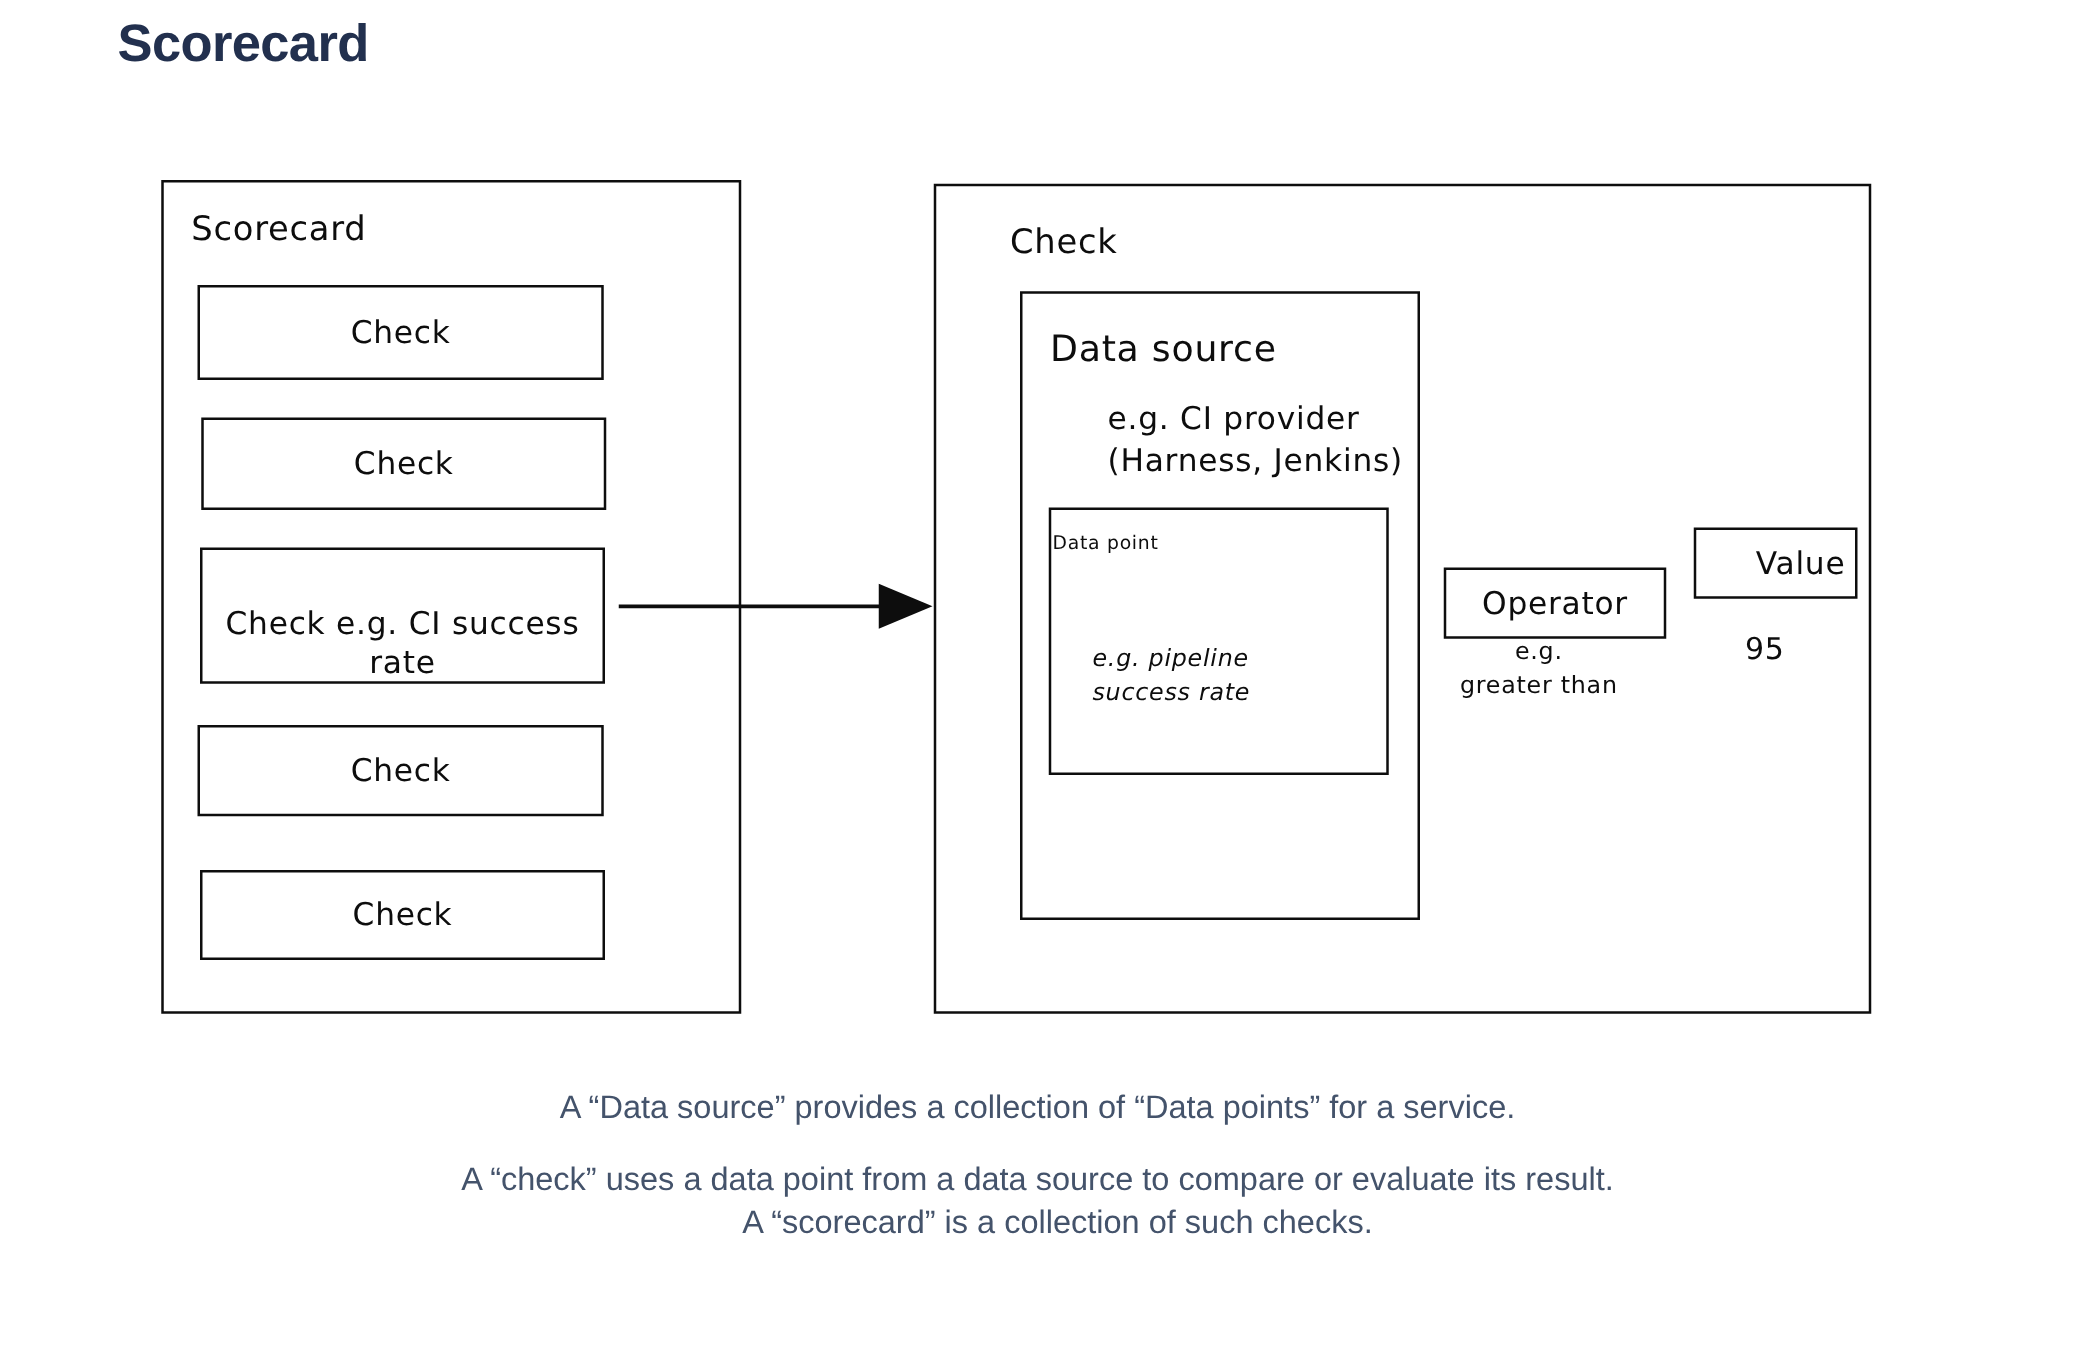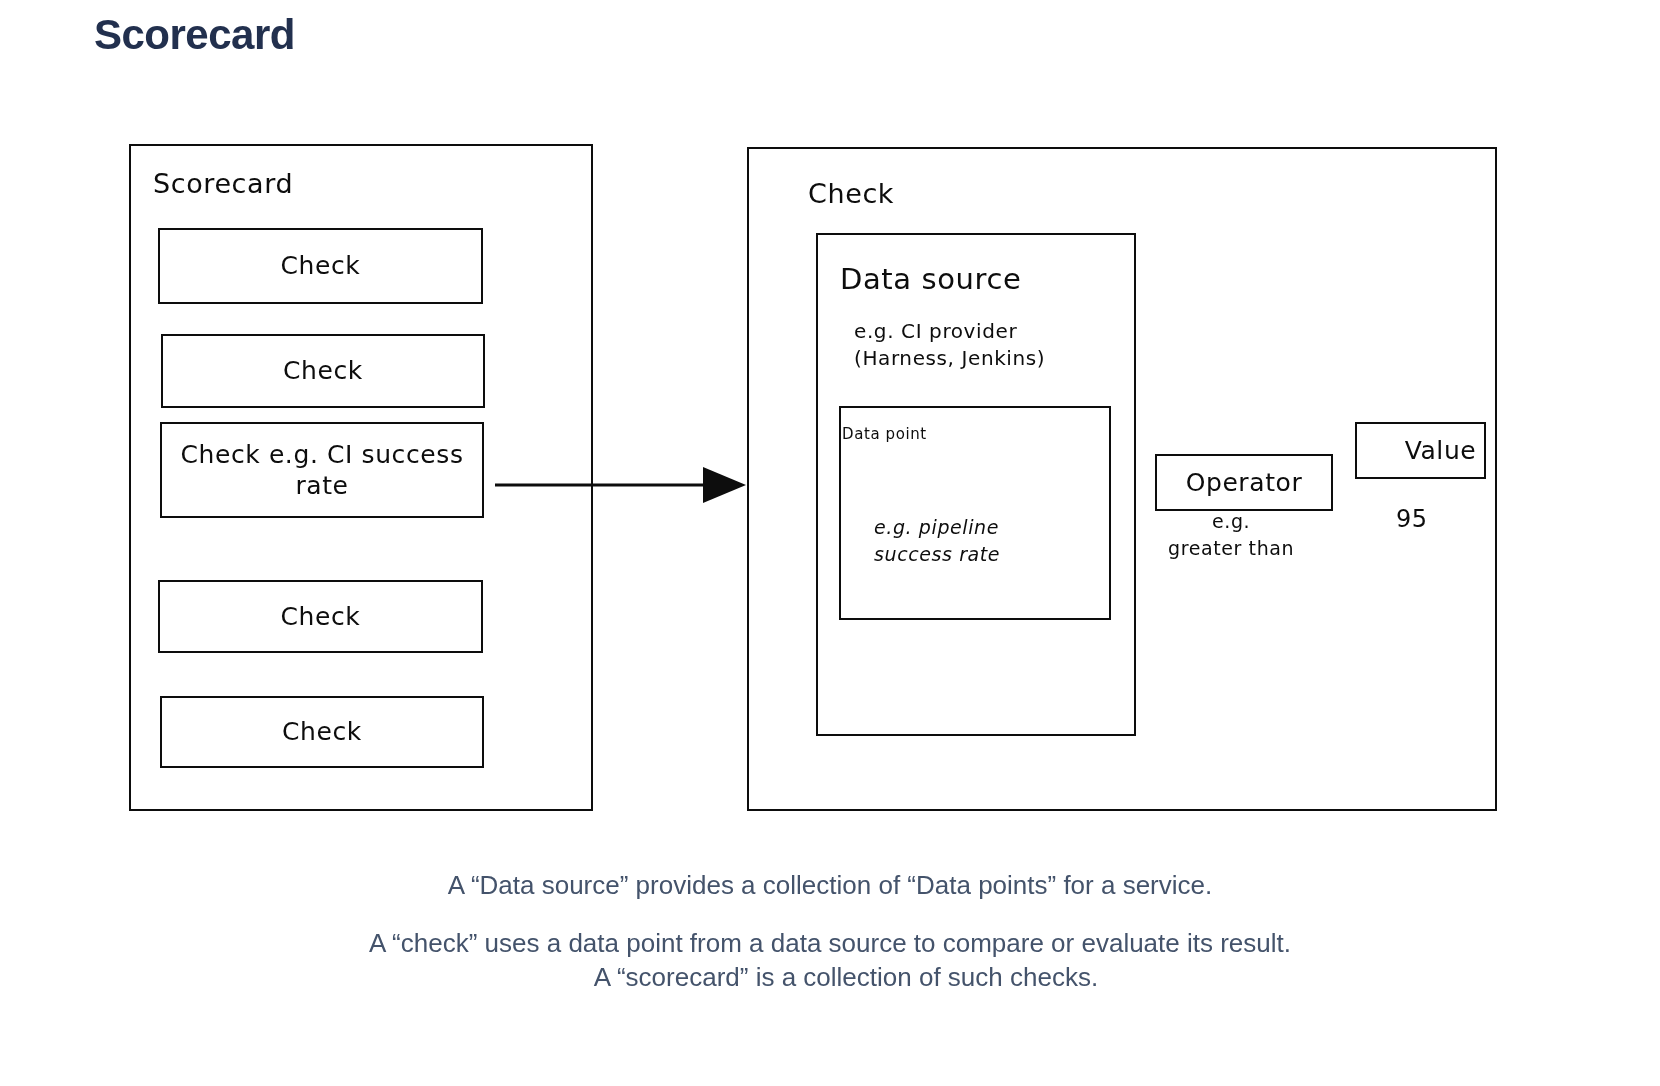--- a/index.html
+++ b/index.html
@@ -42,21 +42,21 @@
   .hand {
     position: absolute;
     font-family: "DejaVu Sans", sans-serif;
     color: #0d0d0d;
     white-space: pre;
     line-height: 1.18;
     letter-spacing: 0.6px;
   }
   .hand.big   { font-size: 27px; }
   .hand.med   { font-size: 25px; }
-  .hand.small { font-size: 20px; }
+  .hand.small { font-size: 25px; margin-left: 32px; }
   .hand.tiny  { font-size: 19px; }
   .hand.center {
     text-align: center;
     white-space: normal;
   }
 
   
   #scorecard-panel {
     left: 129px;  top: 144px;  width: 464px;  height: 667px;
   }
@@ -121,21 +121,21 @@
 <div class="hand big" style="left:153px; top:168px;">Scorecard</div>
 
 <div class="hbox thin check-row" style="left:158px; top:228px; width:325px; height:76px;">
   <span class="hand med">Check</span>
 </div>
 
 <div class="hbox thin check-row" style="left:161px; top:334px; width:324px; height:74px;">
   <span class="hand med">Check</span>
 </div>
 
-<div class="hbox thin check-row" style="left:160px; top:422px; width:324px; height:96px;">
+<div class="hbox thin check-row" style="left:160px; top:438px; width:324px; height:109px;align-items:flex-end;">
   <span class="hand med center" style="line-height:1.25;">Check e.g. CI
 success rate</span>
 </div>
 
 <div class="hbox thin check-row" style="left:158px; top:580px; width:325px; height:73px;">
   <span class="hand med">Check</span>
 </div>
 
 <div class="hbox thin check-row" style="left:160px; top:696px; width:324px; height:72px;">
   <span class="hand med">Check</span>

